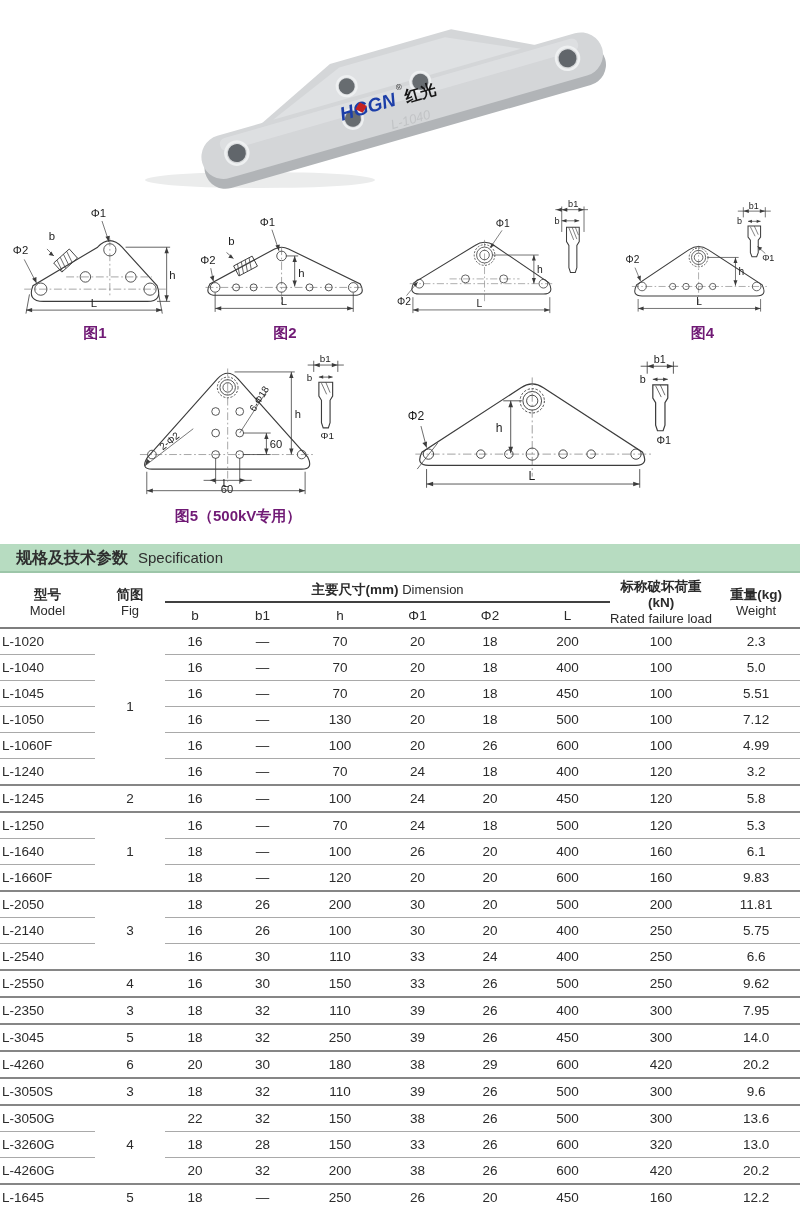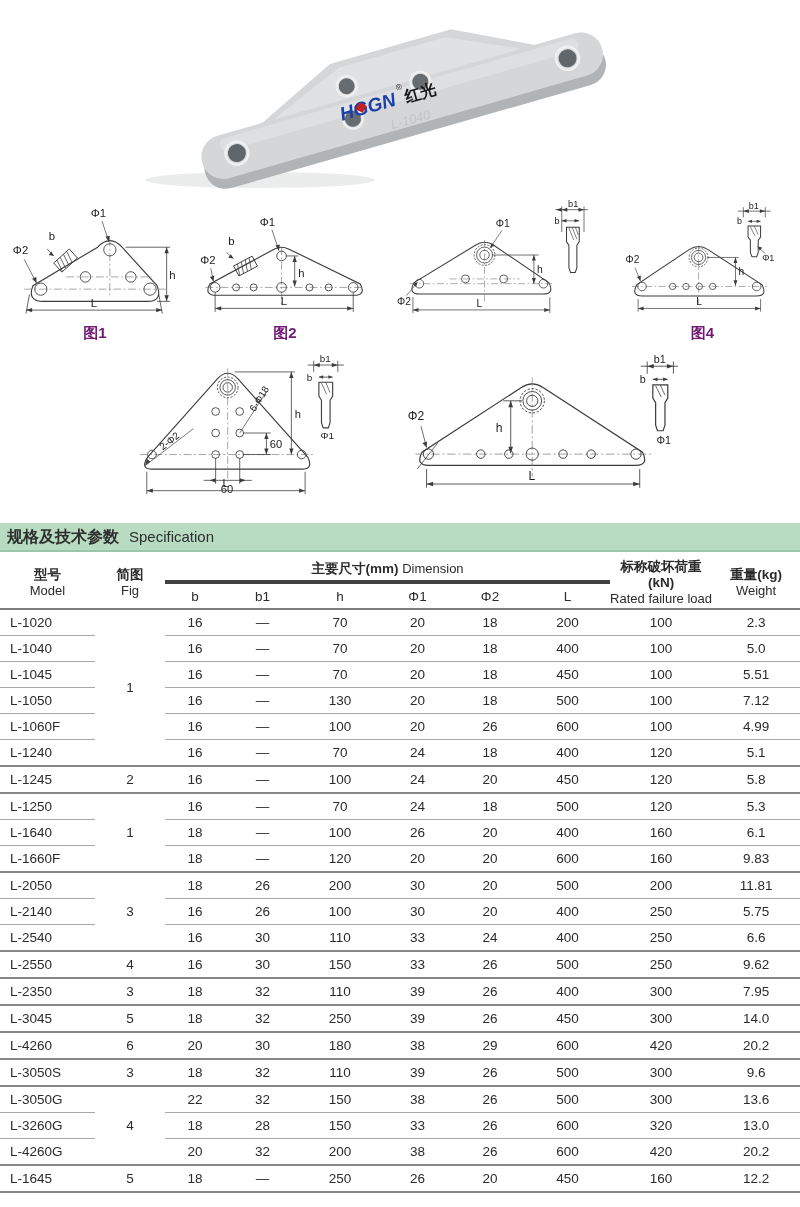--- a/index.html
+++ b/index.html
@@ -7,35 +7,35 @@
 
   .photo-section{width:800px;height:196px;overflow:hidden;}
 
   .figs-row1{display:flex;margin-top:4px;}
   .figs-row1 .fig-block{text-align:center;}
   .figs-row2{display:flex;margin-top:10px;padding-left:112px;}
   .figs-row2 .fig-block{text-align:center;margin-right:28px;}
   .fig-caption{font-weight:bold;font-size:15px;color:#701a75;margin-top:2px;}
 
   .section-bar{margin-top:18px;height:27px;line-height:27px;background:#b7dcc1;
-    border-bottom:2px solid #9dc6a9;padding-left:7px;white-space:nowrap;}
+    border-bottom:2px solid #9dc6a9;padding-left:16px;white-space:nowrap;}
   .section-bar .zh{font-weight:bold;font-size:16px;color:#2e2e2e;}
   .section-bar .en{font-size:15px;color:#2e2e2e;margin-left:10px;}
 
   table.spec{width:800px;border-collapse:collapse;table-layout:fixed;margin-top:6px;font-size:13.5px;}
   table.spec th,table.spec td{padding:0;height:25px;font-weight:normal;text-align:center;vertical-align:middle;}
   table.spec thead th{border-bottom:2px solid #7e7e7e;}
-  table.spec thead th.dim-group{border-bottom:4px solid #404040;height:22px;}
+  table.spec thead th.dim-group{border-bottom:2px solid #404040;height:22px;}
   table.spec thead tr.sub th{height:24px;}
   .h-zh{font-weight:bold;font-size:13.5px;}
   .h-en{font-size:13px;}
   th.model-h{text-align:left;padding-left:10px;line-height:16px;}
   th.stack{line-height:16px;}
   table.spec td{border-bottom:1px solid #a9a9a9;}
-  table.spec td.model-cell{text-align:left;padding-left:10px;}
+  table.spec td.model-cell{text-align:left;padding-left:2px;}
   table.spec td.fig-cell{border-bottom:2px solid #868686;}
   table.spec tr.group-end td{border-bottom:2px solid #868686;}
 
   
   .oln{fill:#fff;stroke:#3c3c3c;stroke-width:1.3;}
   .thin{fill:none;stroke:#3c3c3c;stroke-width:1;}
   .cl{fill:none;stroke:#6e6e6e;stroke-width:0.7;stroke-dasharray:9 3 2 3;}
   .dim{fill:none;stroke:#3c3c3c;stroke-width:0.9;}
   .ldr{fill:none;stroke:#3c3c3c;stroke-width:0.8;}
   .arr{fill:#3c3c3c;stroke:none;}
@@ -321,20 +321,21 @@
         <line class="dim" x1="224" y1="28" x2="240" y2="28"></line>
         <path class="arr" d="M 229,28 l -5,-2 l 0,4 z" transform="rotate(180 226.5 28)"></path>
           <path class="arr" d="M 240,28 l -5,-2 l 0,4 z"></path>
         <text class="lbs" x="210" y="32">b</text>
         <path class="oln" d="M 224,34 h 16 v 16 l -3,5 v 26 l -2,6 h -6 l -2,-6 v -26 l -3,-5 z"></path>
         <line class="hat" x1="227" y1="35" x2="233" y2="48"></line>
           <line class="hat" x1="232" y1="34" x2="237" y2="46"></line>
         <text class="lbs" x="226" y="100">Φ1</text>
       </g>
     </svg>
+    <div class="fig-caption">图5（500kV专用）</div>
   </div>
 
   <div class="fig-block" style="width:300px">
     <svg width="273" height="148" viewBox="0 0 292 158">
       <path class="oln" d="M 24,120 L 246,120 Q 260,120 253,106 L 147,37 Q 135,29 123,37 L 17,106 Q 10,120 24,120 Z"></path>
       <line class="cl" x1="10" y1="108" x2="262" y2="108"></line>
       <line class="cl" x1="135" y1="26" x2="135" y2="132"></line>
       <circle class="thin" cx="135" cy="51" r="13" stroke-dasharray="2.5 1.8"></circle>
       <circle class="thin" cx="135" cy="51" r="10"></circle>
       <circle class="thin" cx="135" cy="51" r="6"></circle>
@@ -488,21 +489,21 @@
       </tr>
       <tr class="group-end">
         <td class="model-cell">L-1240</td>
         <td>16</td>
         <td>—</td>
         <td>70</td>
         <td>24</td>
         <td>18</td>
         <td>400</td>
         <td>120</td>
-        <td>5.1</td>
+        <td>3.2</td>
       </tr>
       <tr class="group-end">
         <td class="model-cell">L-1245</td>
         <td class="fig-cell">2</td>
         <td>16</td>
         <td>—</td>
         <td>100</td>
         <td>24</td>
         <td>20</td>
         <td>450</td>

